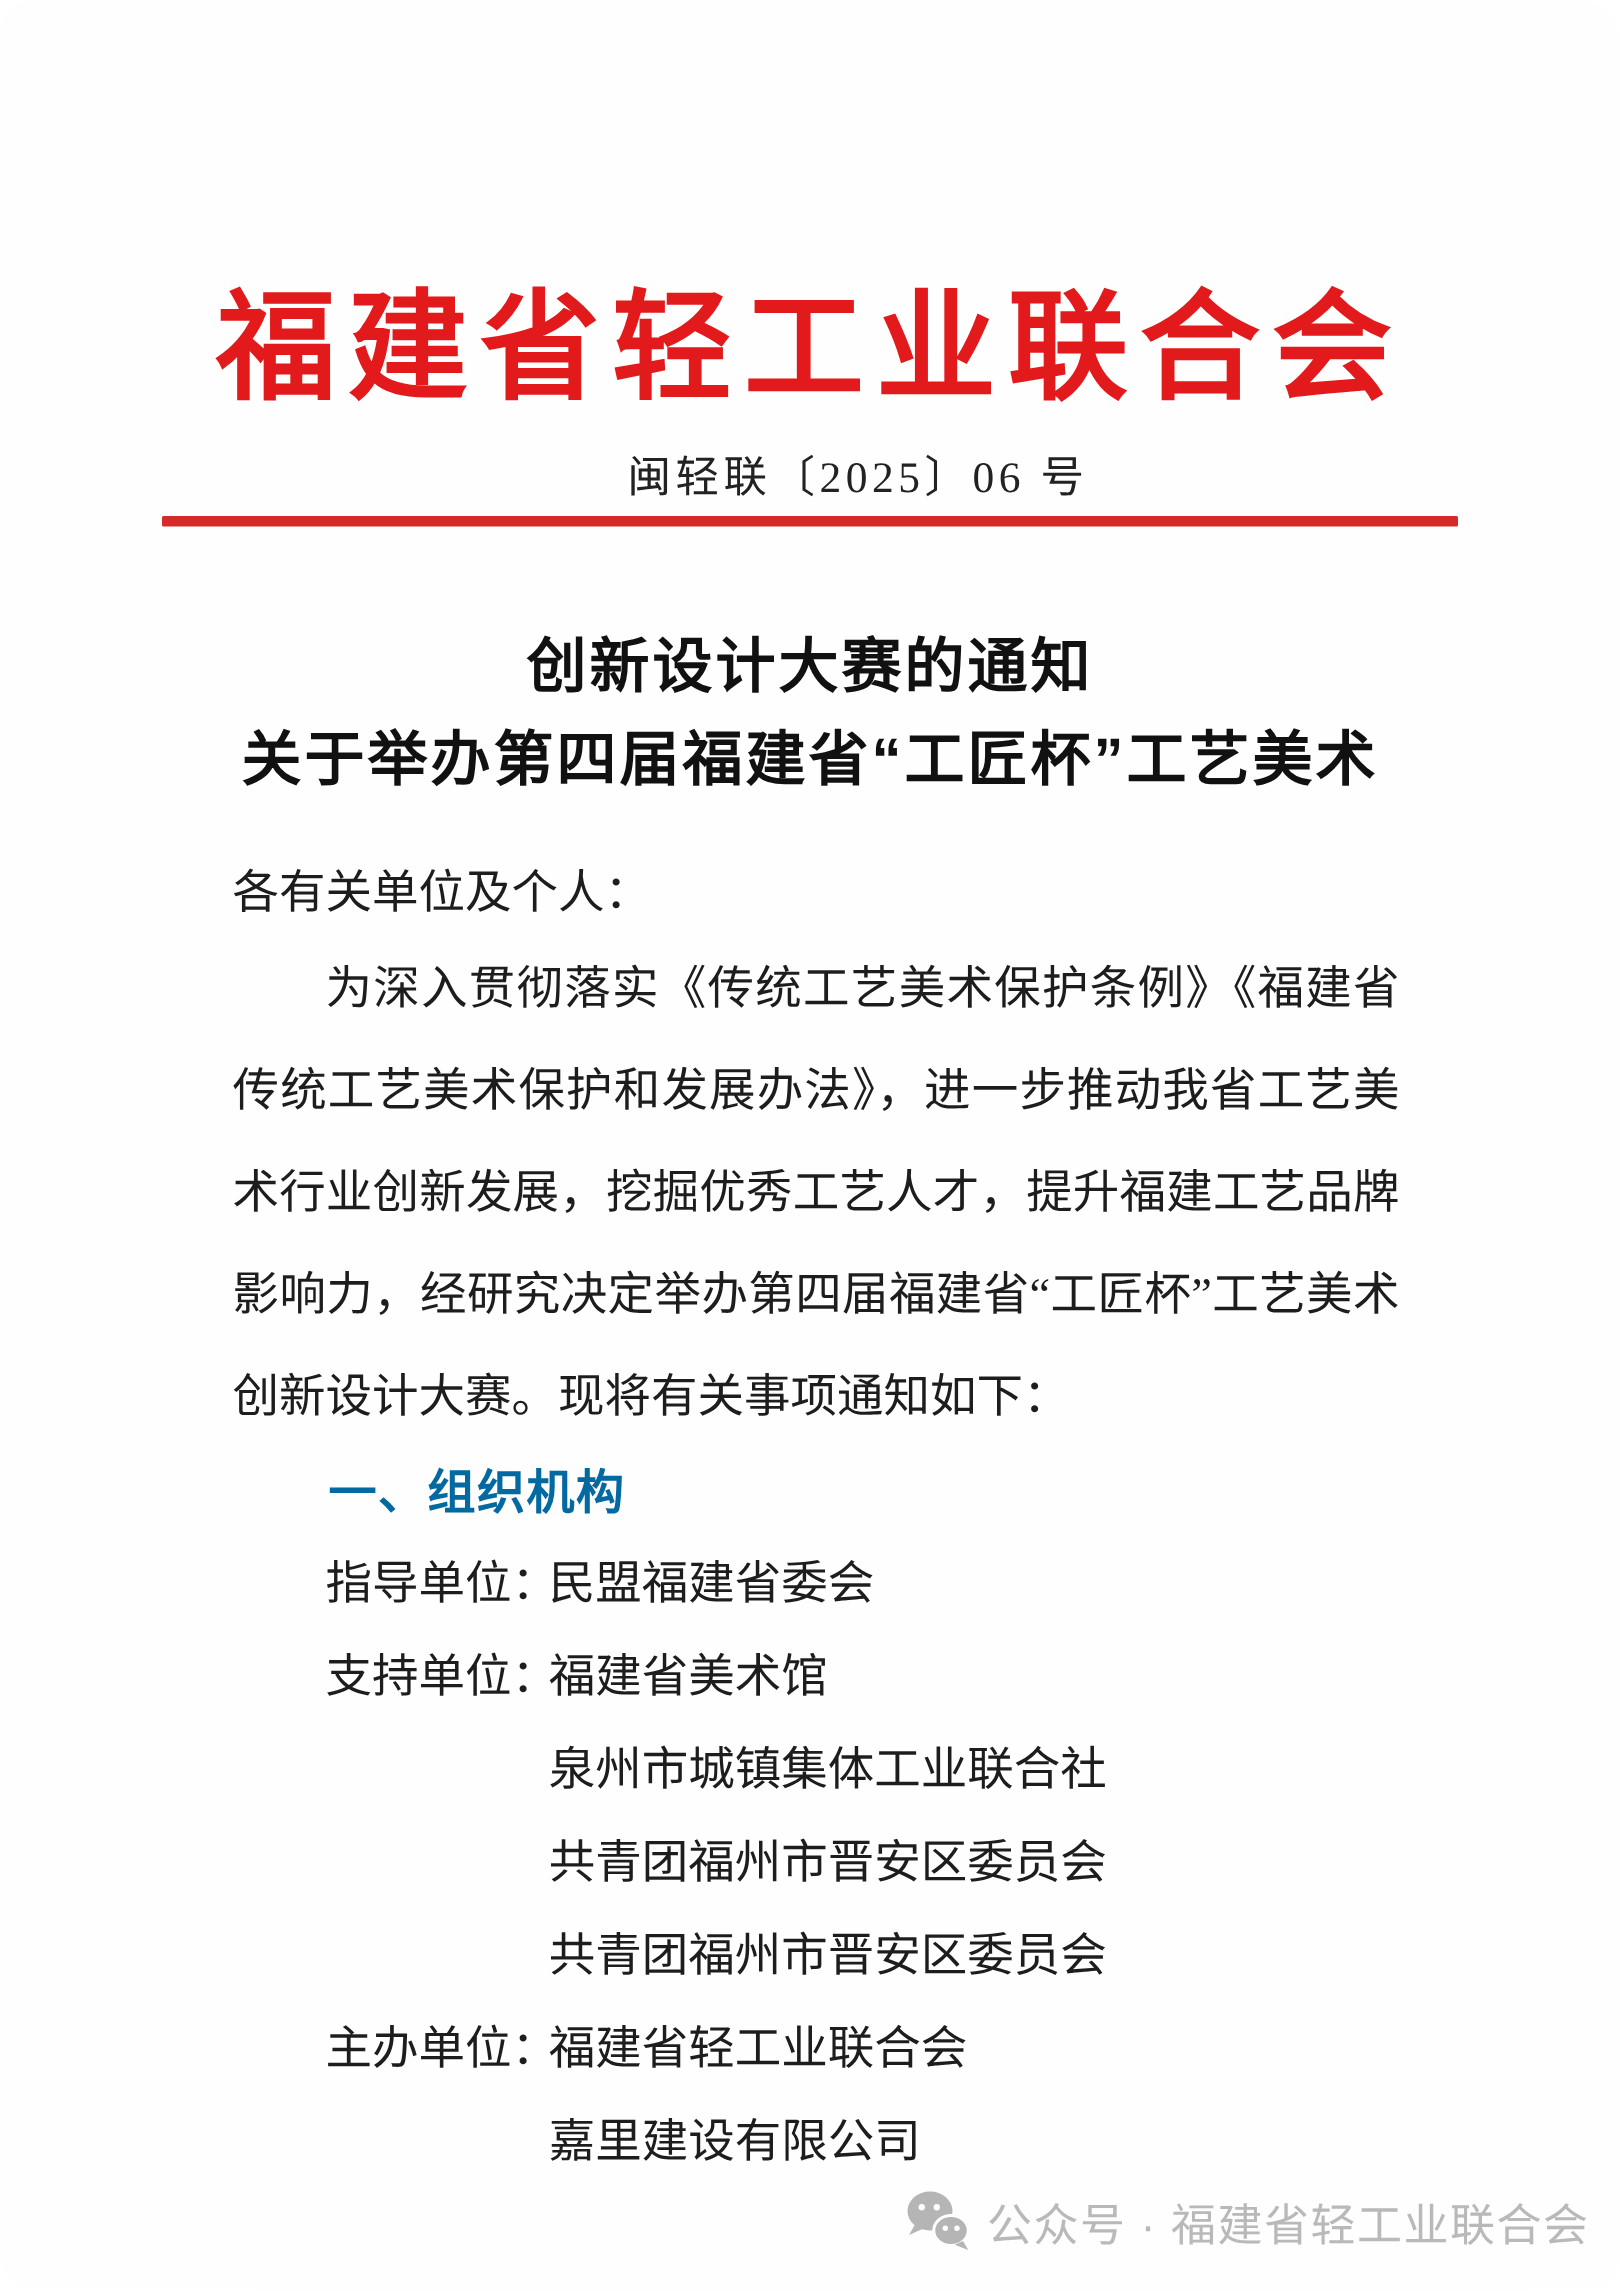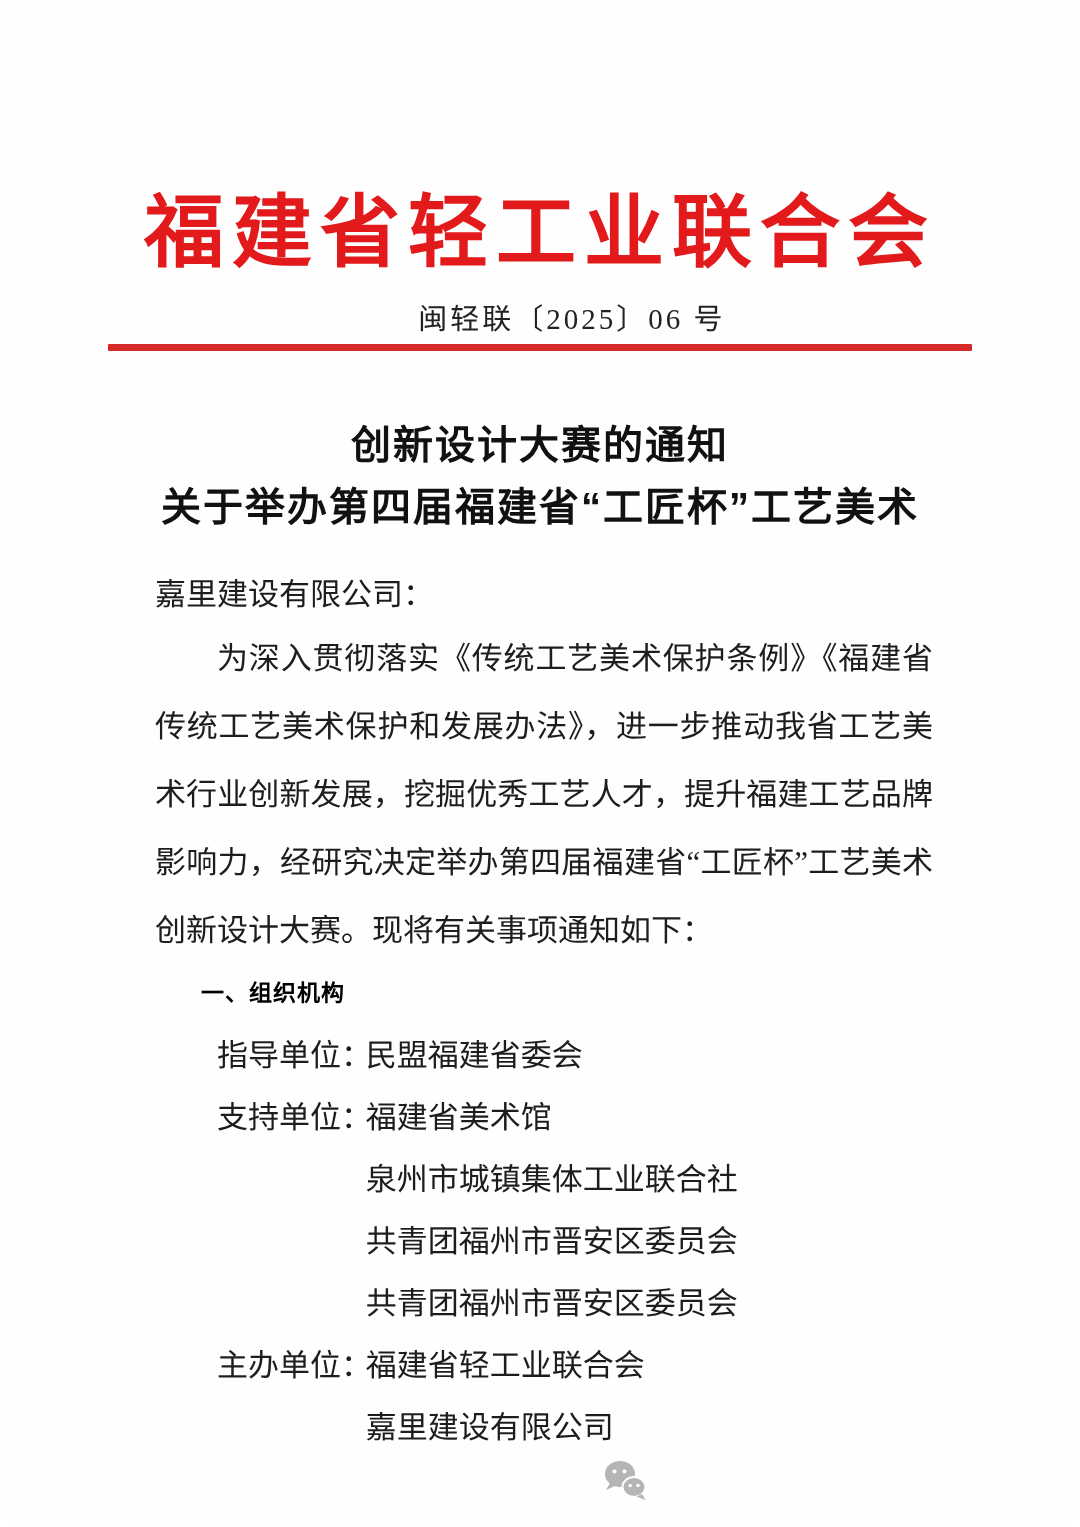--- a/index.html
+++ b/index.html
@@ -79,25 +79,25 @@
     color: #1d1d1d;
   }
   .salutation { line-height: 60px; }
   .main-paragraph {
     text-indent: 2em;
     text-align: justify;
     line-height: 68px;
   }
   .section-heading {
     margin-left: 2em;
-    font-family: Liberation Mono, monospace;
+    font-family: Liberation Serif, serif;
     font-weight: 700;
-    font-size: 23px;
+    font-size: 32px;
     line-height: 60px;
-    color: #000000;
+    color: #0369a1;
     letter-spacing: 1px;
   }
   .org-list { }
   .org-row {
     margin-left: 2em;
     line-height: 62px;
     white-space: nowrap;
   }
   .org-label {
     display: inline-block;
@@ -136,21 +136,21 @@
   <div class="doc-number">闽轻联〔2025〕06 号</div>
 
   <div class="red-divider"></div>
 
   <div class="notice-title">
     <div>创新设计大赛的通知</div>
     <div>关于举办第四届福建省“工匠杯”工艺美术</div>
   </div>
 
   <div class="doc-body">
-    <div class="salutation">嘉里建设有限公司：</div>
+    <div class="salutation">各有关单位及个人：</div>
 
     <div class="main-paragraph">为深入贯彻落实《传统工艺美术保护条例》《福建省传统工艺美术保护和发展办法》，进一步推动我省工艺美术行业创新发展，挖掘优秀工艺人才，提升福建工艺品牌影响力，经研究决定举办第四届福建省“工匠杯”工艺美术创新设计大赛。现将有关事项通知如下：</div>
 
     <div class="section-heading">一、组织机构</div>
 
     <div class="org-list">
       <div class="org-row">
         <span class="org-label">指导单位：</span><span class="org-value">民盟福建省委会</span>
       </div>
       <div class="org-row">
@@ -180,15 +180,16 @@
       <ellipse cx="18" cy="15" rx="15" ry="13" fill="#b5b5b5"></ellipse>
       <path d="M8 24 L4 31 L13 27 Z" fill="#b5b5b5"></path>
       <circle cx="12.5" cy="12.5" r="2.1" fill="#fefefe"></circle>
       <circle cx="22.5" cy="12.5" r="2.1" fill="#fefefe"></circle>
 
       <ellipse cx="32" cy="28" rx="11.5" ry="10" fill="#b5b5b5" stroke="#fefefe" stroke-width="2"></ellipse>
       <path d="M40 35 L43.5 41 L34.5 37.5 Z" fill="#b5b5b5"></path>
       <circle cx="28.2" cy="26.5" r="1.8" fill="#fefefe"></circle>
       <circle cx="36" cy="26.5" r="1.8" fill="#fefefe"></circle>
     </svg>
+    <span class="watermark-text">公众号 · 福建省轻工业联合会</span>
   </div>
 
 </div>
 
 </body></html>

